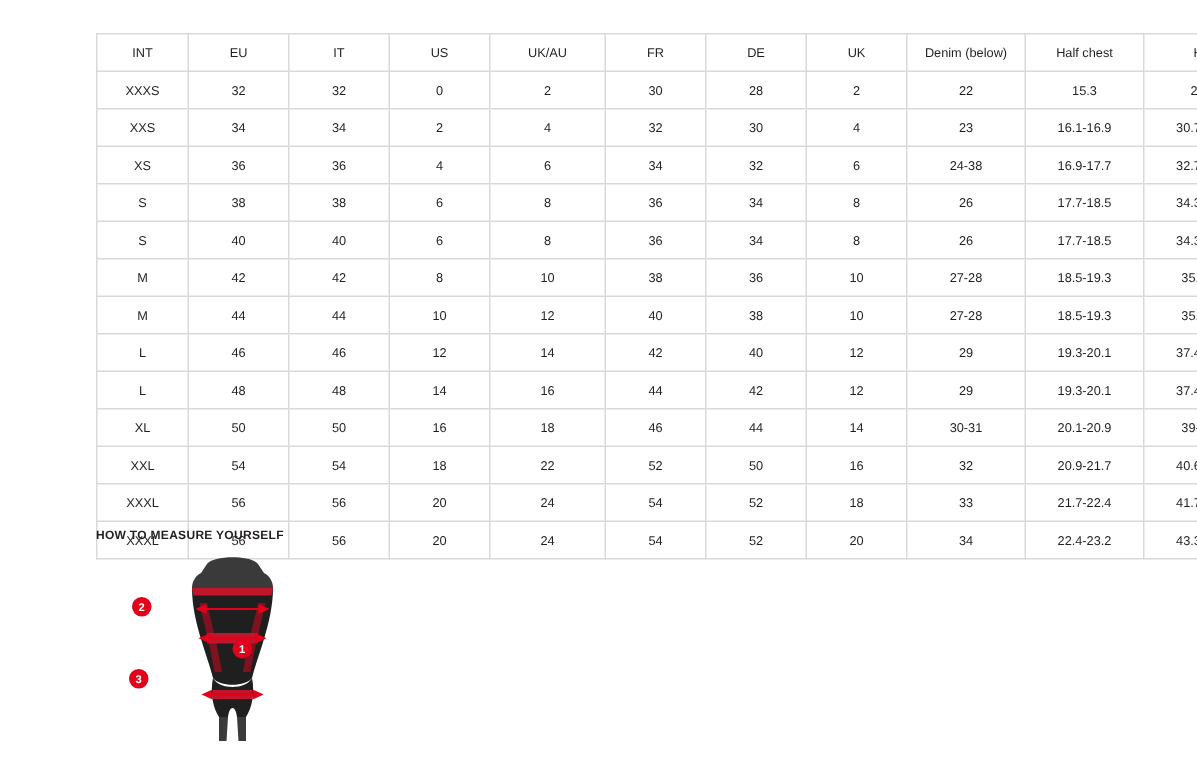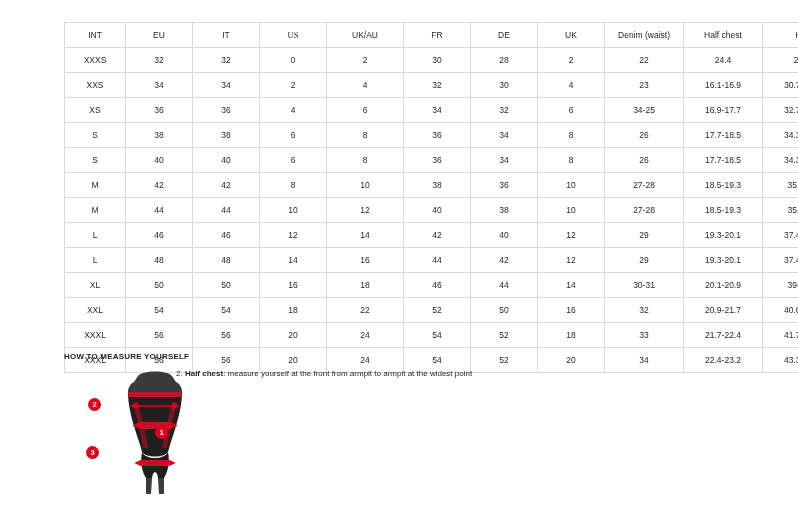--- a/index.html
+++ b/index.html
@@ -40,21 +40,21 @@
     color: #231f20;
     padding: 0 2px;
     white-space: nowrap;
   }
   .size-table th {
     font-weight: normal;
   }
   .col-int { width: 56px; }
   .col-eu { width: 62px; }
   .col-it { width: 62px; }
-  .col-us { width: 62px; font-family: Liberation Serif, serif; }
+  .col-us { width: 62px; }
   .col-ukau { width: 72px; }
   .col-fr { width: 62px; }
   .col-de { width: 62px; margin-left: 40px; }
   .col-uk { width: 62px; }
   .col-denim { width: 74px; }
   .col-halfchest { width: 74px; }
   .col-hip { width: 74px; }
 
   
   .measure-title {
@@ -112,37 +112,37 @@
     <thead>
       <tr>
         <th class="col-int">INT</th>
         <th class="col-eu">EU</th>
         <th class="col-it">IT</th>
         <th class="col-us">US</th>
         <th class="col-ukau">UK/AU</th>
         <th class="col-fr">FR</th>
         <th class="col-de">DE</th>
         <th class="col-uk">UK</th>
-        <th class="col-denim">Denim (waist)</th>
+        <th class="col-denim">Denim (below)</th>
         <th class="col-halfchest">Half chest</th>
         <th class="col-hip">Hip</th>
       </tr>
     </thead>
     <tbody>
       <tr>
         <td>XXXS</td>
         <td>32</td>
         <td>32</td>
         <td>0</td>
         <td>2</td>
         <td>30</td>
         <td>28</td>
         <td>2</td>
         <td>22</td>
-        <td>24.4</td>
+        <td>15.3</td>
         <td>29.2</td>
       </tr>
       <tr>
         <td>XXS</td>
         <td>34</td>
         <td>34</td>
         <td>2</td>
         <td>4</td>
         <td>32</td>
         <td>30</td>
@@ -153,21 +153,21 @@
       </tr>
       <tr>
         <td>XS</td>
         <td>36</td>
         <td>36</td>
         <td>4</td>
         <td>6</td>
         <td>34</td>
         <td>32</td>
         <td>6</td>
-        <td>34-25</td>
+        <td>24-38</td>
         <td>16.9-17.7</td>
         <td>32.7-33.9</td>
       </tr>
       <tr>
         <td>S</td>
         <td>38</td>
         <td>38</td>
         <td>6</td>
         <td>8</td>
         <td>36</td>
@@ -331,16 +331,15 @@
         <polygon points="74,95 69,92.7 69,97.3"></polygon>
       </g>
     </svg>
   </div>
 
   <div class="marker m1">1</div>
   <div class="marker m2">2</div>
   <div class="marker m3">3</div>
 
   <div class="instructions">
-    <div class="instr-line"><span>2. </span><b>Half chest</b><span>: measure yourself at the front from armpit to armpit at the widest point</span></div>
   </div>
 
 </div>
 
 </body></html>

